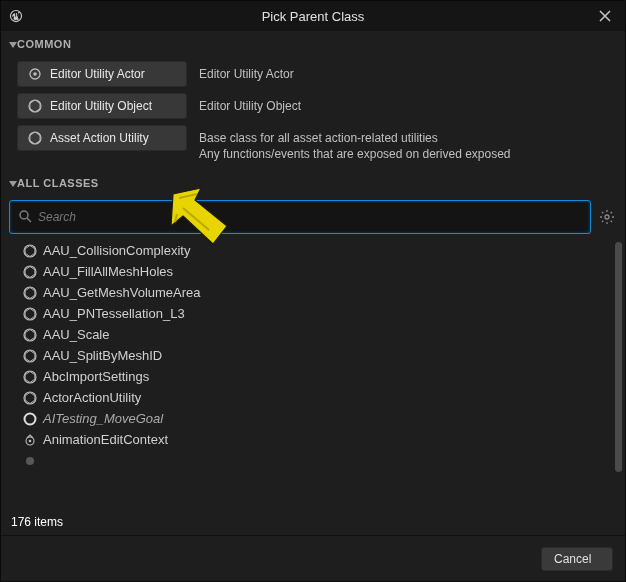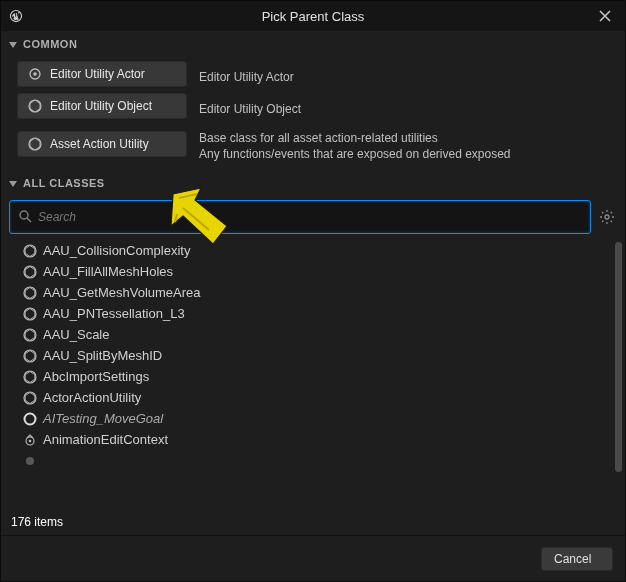--- a/index.html
+++ b/index.html
@@ -3,25 +3,25 @@
 <meta charset="utf-8">
 <style>
   * { box-sizing: border-box; margin: 0; padding: 0; }
   html, body { width: 626px; height: 582px; background: #1a1a1a; font-family: "Segoe UI", Arial, sans-serif; font-size: 12px; color: #c8c8c8; overflow: hidden; }
   .window { width: 626px; height: 582px; background: #1e1e1e; border: 1px solid #0a0a0a; display: flex; flex-direction: column; }
   .titlebar { height: 30px; background: #151515; display: flex; align-items: center; padding: 0 8px; position: relative; }
   .ue-logo { width: 18px; height: 18px; fill: #c8c8c8; }
   .titlebar-title { position: absolute; left: 0; right: 0; text-align: center; font-size: 13px; color: #e0e0e0; pointer-events: none; }
   .titlebar-close { margin-left: auto; width: 24px; height: 24px; display: flex; align-items: center; justify-content: center; color: #c8c8c8; cursor: pointer; }
 
-  .section-header { height: 26px; padding: 0 8px; display: flex; align-items: center; gap: 6px; background: #1e1e1e; font-size: 11px; font-weight: bold; letter-spacing: 0.5px; color: #b0b0b0; cursor: pointer; }
+  .section-header { height: 26px; padding: 0 8px; display: flex; align-items: center; background: #1e1e1e; font-size: 11px; font-weight: bold; letter-spacing: 0.5px; color: #b0b0b0; cursor: pointer; }
   .disclosure { width: 0; height: 0; border-left: 4px solid transparent; border-right: 4px solid transparent; border-top: 6px solid #9a9a9a; transform: translateY(1px); }
 
   .common-list { padding: 4px 8px 8px 16px; display: flex; flex-direction: column; gap: 6px; position: relative; }
-  .common-row { display: flex; align-items: center; gap: 12px; }
+  .common-row { display: flex; align-items: flex-start; gap: 12px; }
   .common-button { width: 170px; height: 26px; background: #383838; border: 1px solid #2a2a2a; border-radius: 3px; display: flex; align-items: center; gap: 8px; padding: 0 10px; color: #e8e8e8; cursor: pointer; }
   .common-desc { color: #c0c0c0; font-size: 12px; line-height: 16px; padding-top: 5px; flex: 1; }
   .common-desc .line2 { color: #c0c0c0; }
 
   .class-icon { width: 14px; height: 14px; flex: 0 0 14px; }
   .class-icon svg { width: 14px; height: 14px; display: block; }
 
   .search-row { display: flex; align-items: center; gap: 6px; padding: 4px 8px; }
   .search-wrap { flex: 1; height: 26px; background: #141414; border: 1px solid #0f8be0; border-radius: 3px; display: flex; align-items: center; padding: 16px 8px; gap: 6px; box-shadow: 0 0 3px rgba(15,139,224,0.5) inset; }
   .search-wrap svg { width: 14px; height: 14px; opacity: 0.7; }

